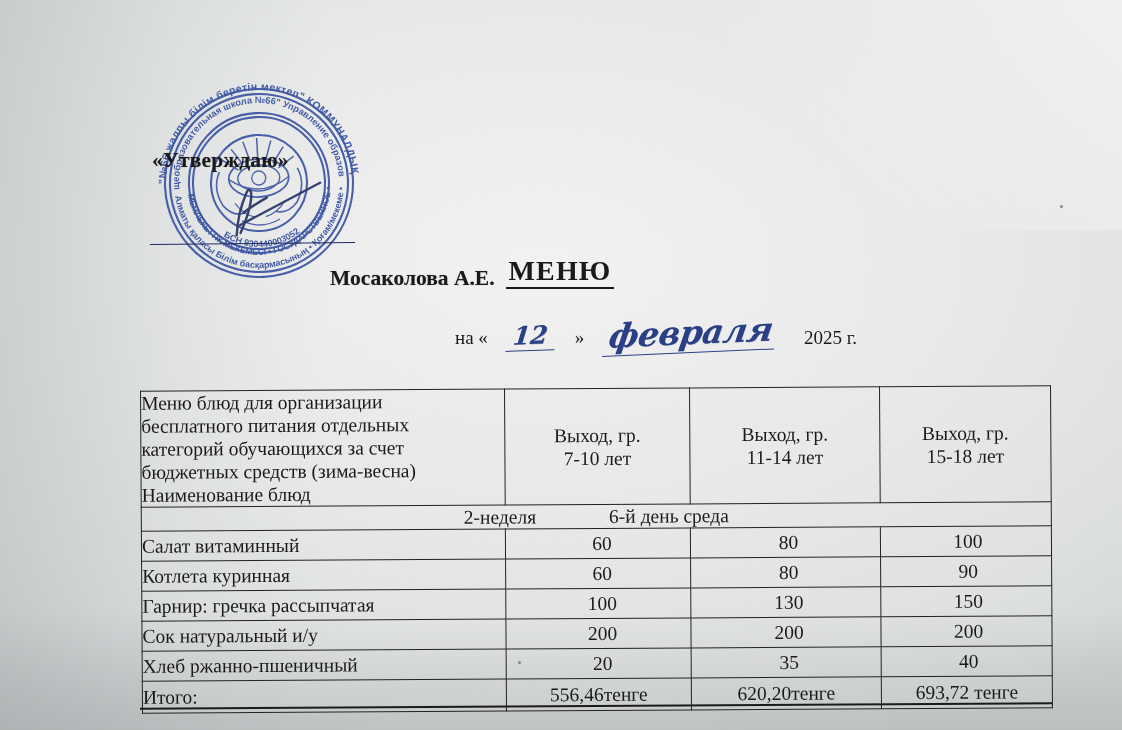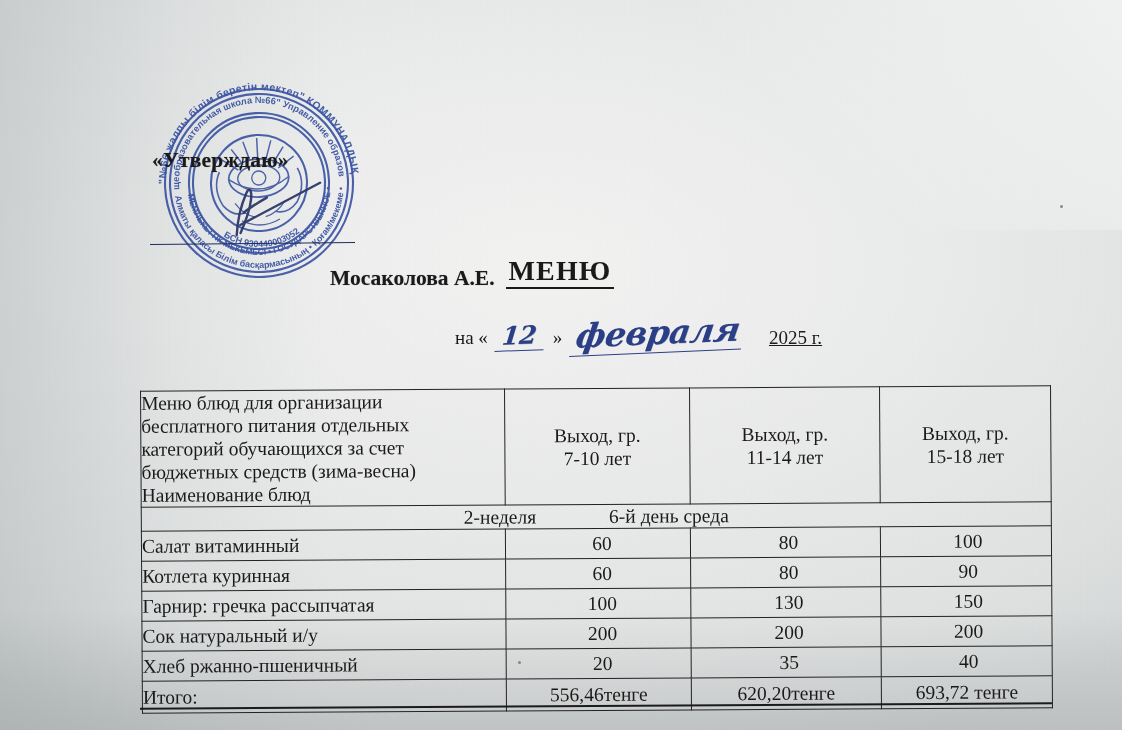--- a/index.html
+++ b/index.html
@@ -121,21 +121,21 @@
   
   #date-line {
     position: absolute;
     left: 455px;
     top: 313px;
     z-index: 6;
     font-size: 19px;
     white-space: nowrap;
     display: flex;
     align-items: baseline;
-    gap: 8px;
+    gap: 19px;
   }
   #date-line .plain { font-size: 19px; }
   .hand {
     font-family: "DejaVu Serif", serif;
     font-style: italic;
     font-weight: bold;
     color: #2b3f86;
     text-shadow: 0.4px 0.4px 0 rgba(40,60,130,0.35);
   }
   #date-day {
@@ -147,21 +147,21 @@
   }
   #date-month {
     display: inline-block;
     font-size: 33px;
     padding: 0 4px;
     margin: 0 2px;
     border-bottom: 1.6px solid #2b3f86;
     transform: rotate(-2.5deg) skewX(-11deg);
     letter-spacing: -0.5px;
   }
-  #date-year { font-size: 19px; margin-left: 15px; text-decoration: underline; }
+  #date-year { font-size: 19px; margin-left: 6px; }
 
   
   #menu-table-wrap {
     position: absolute;
     left: 141px;
     top: 388px;
     width: 910px;
     z-index: 6;
     transform: rotate(-0.35deg);
   }

